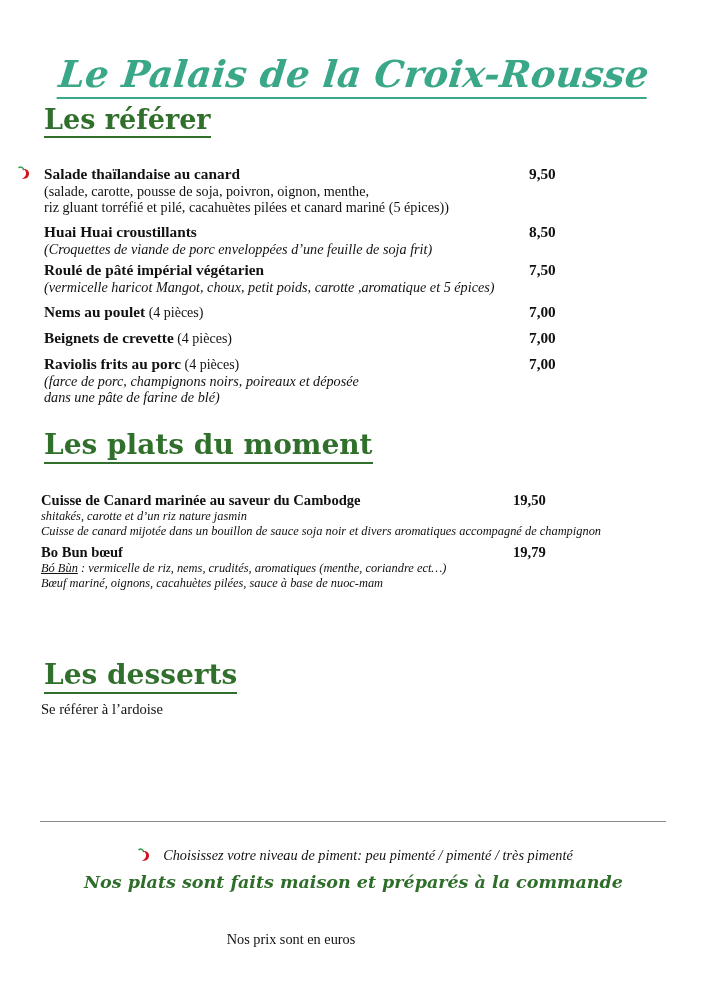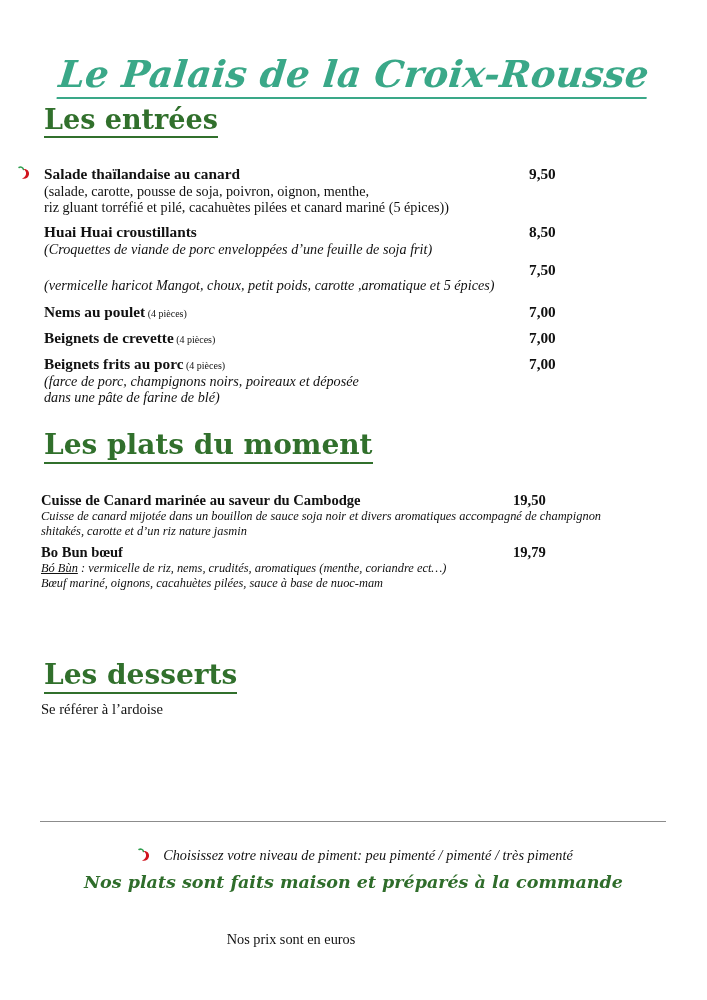--- a/index.html
+++ b/index.html
@@ -76,21 +76,21 @@
   .item-name {
     display: inline;
     font-weight: bold;
     font-size: 15.3px;
     line-height: 19px;
     margin-left: 18px;
   }
   .item-qty {
     display: inline;
     font-weight: normal;
-    font-size: 10px;
+    font-size: 14px;
     font-family: Liberation Serif, serif;
   }
   .item-price {
     position: absolute;
     left: 503px;
     top: 0;
     width: 70px;
     text-align: left;
     font-weight: bold;
     font-size: 15.3px;
@@ -205,21 +205,21 @@
 </head>
 <body>
 
 <div class="page">
 
   <div class="restaurant-title">
     <span class="ttl-inner">Le Palais de la Croix-Rousse</span>
   </div>
 
   <div class="section-heading" id="sh-entrees">
-    <span class="sh-inner">Les entrées</span>
+    <span class="sh-inner">Les référer</span>
   </div>
 
   <div class="menu-item" id="entree-0" style="top:164px">
     <div class="item-line">
       <span class="chili-mark">
         <svg class="chili-svg" viewBox="0 0 32 32" xmlns="http://www.w3.org/2000/svg" aria-hidden="true">
           <path d="M6 5 C10 3 14 5 15 9" fill="none" stroke="#2f9e4f" stroke-width="3" stroke-linecap="round"></path>
           <path d="M14 8 C22 7 27 12 26 19 C25 26 18 29 12 27 C18 25 21 20 20 15 C19 11 17 9 14 8 Z" fill="#d1141e"></path>
         </svg>
       </span>
@@ -233,21 +233,21 @@
   <div class="menu-item" id="entree-1" style="top:222px">
     <div class="item-line">
       <span class="item-name">Huai Huai croustillants</span><span class="item-qty"></span>
       <span class="item-price">8,50</span>
     </div>
     <div class="item-desc ital">(Croquettes de viande de porc enveloppées d’une feuille  de soja frit)</div>
   </div>
 
   <div class="menu-item" id="entree-2" style="top:260px">
     <div class="item-line">
-      <span class="item-qty"></span>
+      <span class="item-name">Roulé de pâté impérial végétarien</span><span class="item-qty"></span>
       <span class="item-price">7,50</span>
     </div>
     <div class="item-desc ital">(vermicelle haricot Mangot, choux, petit poids, carotte ,aromatique et 5 épices)</div>
   </div>
 
   <div class="menu-item" id="entree-3" style="top:302px">
     <div class="item-line">
       <span class="item-name">Nems au poulet</span><span class="item-qty"> (4 pièces)</span>
       <span class="item-price">7,00</span>
     </div>
@@ -255,38 +255,38 @@
 
   <div class="menu-item" id="entree-4" style="top:328px">
     <div class="item-line">
       <span class="item-name">Beignets de crevette</span><span class="item-qty"> (4 pièces)</span>
       <span class="item-price">7,00</span>
     </div>
   </div>
 
   <div class="menu-item" id="entree-5" style="top:354px">
     <div class="item-line">
-      <span class="item-name">Beignets frits au porc</span><span class="item-qty"> (4 pièces)</span>
+      <span class="item-name">Raviolis frits au porc</span><span class="item-qty"> (4 pièces)</span>
       <span class="item-price">7,00</span>
     </div>
     <div class="item-desc ital">(farce de porc, champignons noirs, poireaux et déposée</div>
     <div class="item-desc ital"> dans une pâte de farine de blé)</div>
   </div>
 
   <div class="section-heading" id="sh-plats">
     <span class="sh-inner">Les plats du moment</span>
   </div>
 
   <div class="plat-item" id="plat-0" style="top:491px">
     <div class="item-line">
       <span class="plat-name">Cuisse de Canard marinée au saveur du Cambodge</span>
       <span class="plat-price">19,50</span>
     </div>
+    <div class="plat-desc">shitakés, carotte et d’un riz nature jasmin</div>
     <div class="plat-desc">Cuisse de canard mijotée dans un bouillon de sauce soja noir et divers aromatiques accompagné de champignon</div>
-    <div class="plat-desc">shitakés, carotte et d’un riz nature jasmin</div>
   </div>
 
   <div class="plat-item" id="plat-1" style="top:543px">
     <div class="item-line">
       <span class="plat-name">Bo Bun bœuf</span>
       <span class="plat-price">19,79</span>
     </div>
     <div class="plat-desc"><span class="underl">Bó Bùn</span><span> : vermicelle de riz, nems, crudités, aromatiques (menthe, coriandre ect…)</span></div>
     <div class="plat-desc">Bœuf mariné, oignons, cacahuètes pilées, sauce à base de nuoc-mam</div>
   </div>

